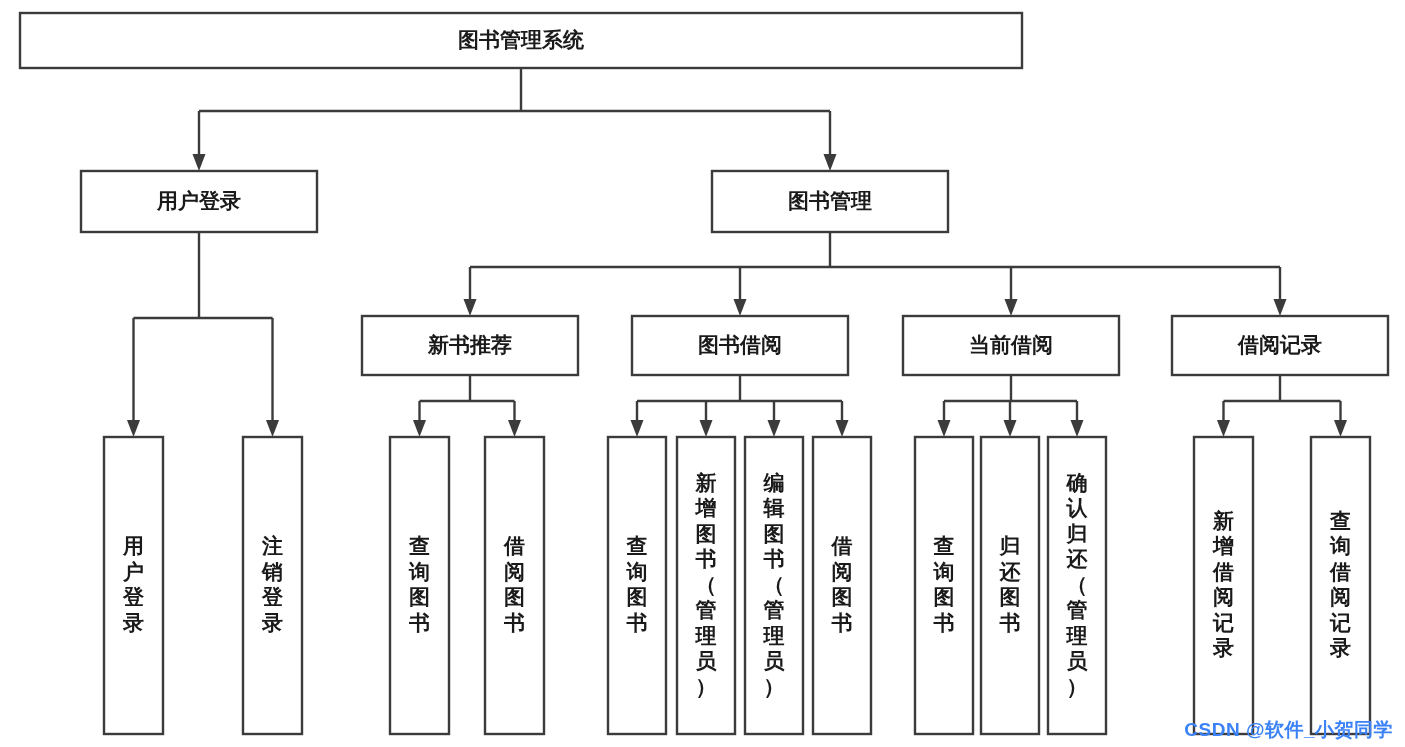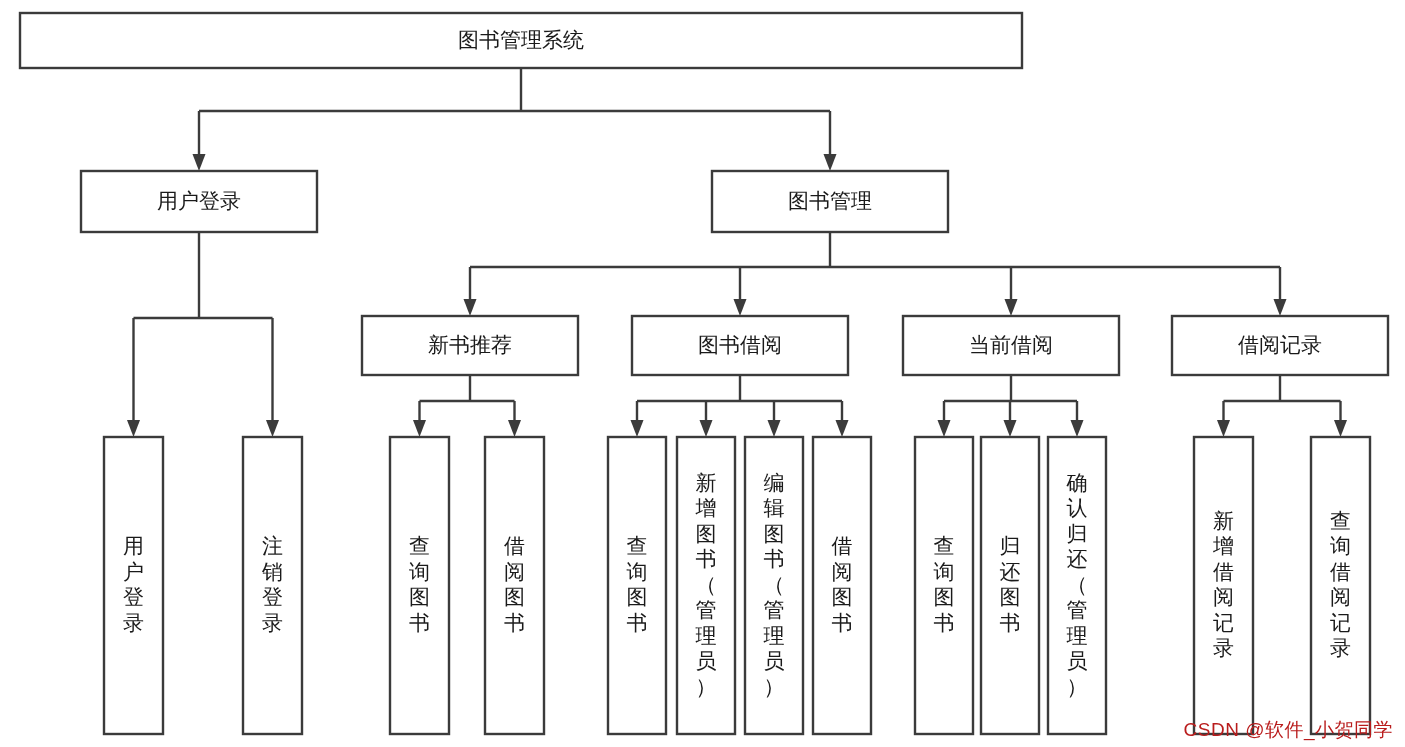--- a/index.html
+++ b/index.html
@@ -10,20 +10,21 @@
   }
   body {
     font-family: "Liberation Sans", "DejaVu Sans", sans-serif;
   }
   #diagram-root {
     position: relative;
     width: 1405px;
     height: 747px;
     background: #ffffff;
     overflow: hidden;
+    font-weight: bold;
   }
   svg.diagram-canvas {
     position: absolute;
     left: 0;
     top: 0;
     width: 1405px;
     height: 747px;
   }
   .node-box {
     fill: #ffffff;
@@ -54,21 +55,21 @@
     fill: #1a1a1a;
     text-anchor: middle;
     dominant-baseline: middle;
   }
   .watermark-text {
     position: absolute;
     right: 12px;
     bottom: 4px;
     font-family: "Liberation Sans", "DejaVu Sans", sans-serif;
     font-size: 19px;
-    color: #b91c1c;
+    color: #3b82f6;
     letter-spacing: 0.5px;
     user-select: none;
     pointer-events: none;
     white-space: nowrap;
   }
 </style>
 </head>
 <body>
 
 <div id="diagram-root">

